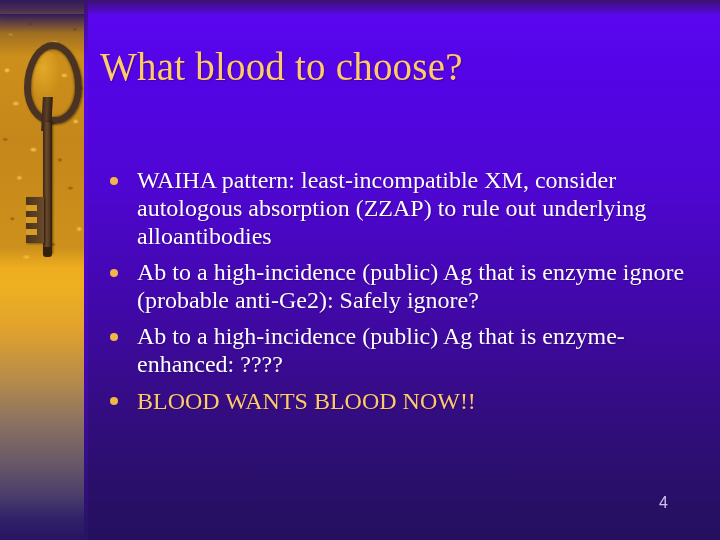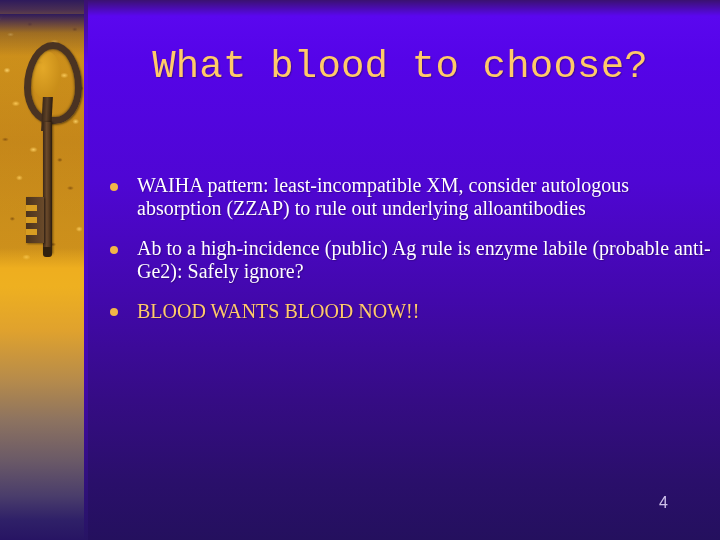--- a/index.html
+++ b/index.html
@@ -159,42 +159,41 @@
     left: 84px; top: 0;
     width: 4px; height: 540px;
     background: linear-gradient(to bottom, #3a1170, #5a07ef 12%, #4208ab 70%, #271463);
   }
 
   
   #title {
     position: absolute;
     left: 100px; top: 46px;
     width: 600px;
-    text-align: center;
+    text-align: left;
     color: #ffca69;
     font-size: 39px;
     line-height: 1.1;
     letter-spacing: .2px;
     text-shadow: 1px 1px 1px rgba(40,10,80,.45);
     white-space: nowrap;
-    font-family: Liberation Mono, monospace;
   }
 
   
   #body {
     position: absolute;
     left: 101px; top: 158px;
     width: 612px;
   }
   .bullet {
     position: relative;
     padding-left: 36px;
-    margin: 16px 0 7px 0;
+    margin: 8px 0 7px 0;
     color: #ffffff;
-    font-size: 20px;
+    font-size: 24px;
     line-height: 1.17;
     text-shadow: 1px 1px 1px rgba(35,8,75,.4);
   }
   .bullet .dot {
     position: absolute;
     left: 9px;
     top: .44em;
     width: 8px;
     height: 8px;
     border-radius: 50%;
@@ -246,23 +245,27 @@
 
   <div id="body">
 
     <div class="bullet">
       <span class="dot"></span>
       <span>WAIHA pattern:  least-incompatible XM, consider autologous absorption (ZZAP) to rule out underlying alloantibodies</span>
     </div>
 
     <div class="bullet">
       <span class="dot"></span>
-      <span>Ab to a high-incidence (public) Ag rule is enzyme labile (probable anti-Ge2):  Safely ignore?</span>
-    </div>
-
+      <span>Ab to a high-incidence (public) Ag that is enzyme ignore (probable anti-Ge2):  Safely ignore?</span>
+    </div>
+
+    <div class="bullet">
+      <span class="dot"></span>
+      <span>Ab to a high-incidence (public) Ag that is enzyme-enhanced:  ????</span>
+    </div>
 
     <div class="bullet accent">
       <span class="dot"></span>
       <span>BLOOD WANTS BLOOD NOW!!</span>
     </div>
 
   </div>
 
   <div id="pagenum">4</div>
 

